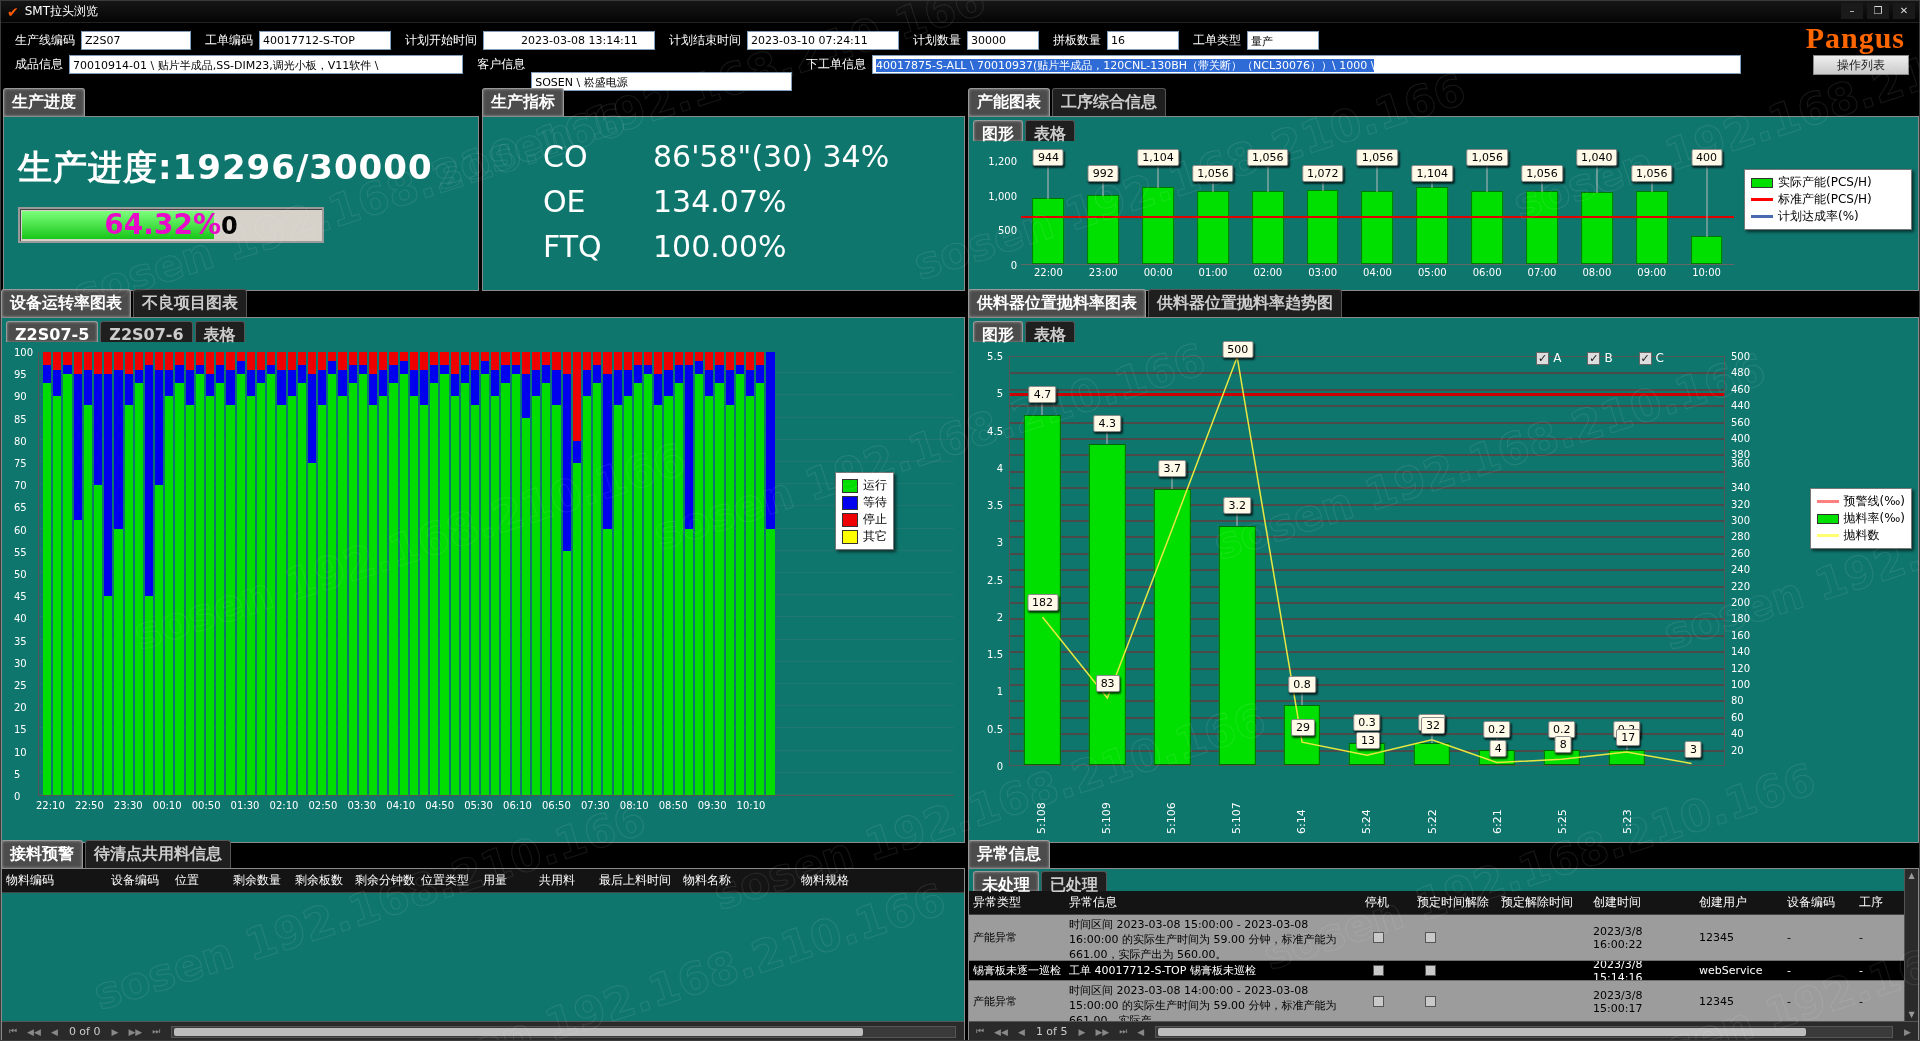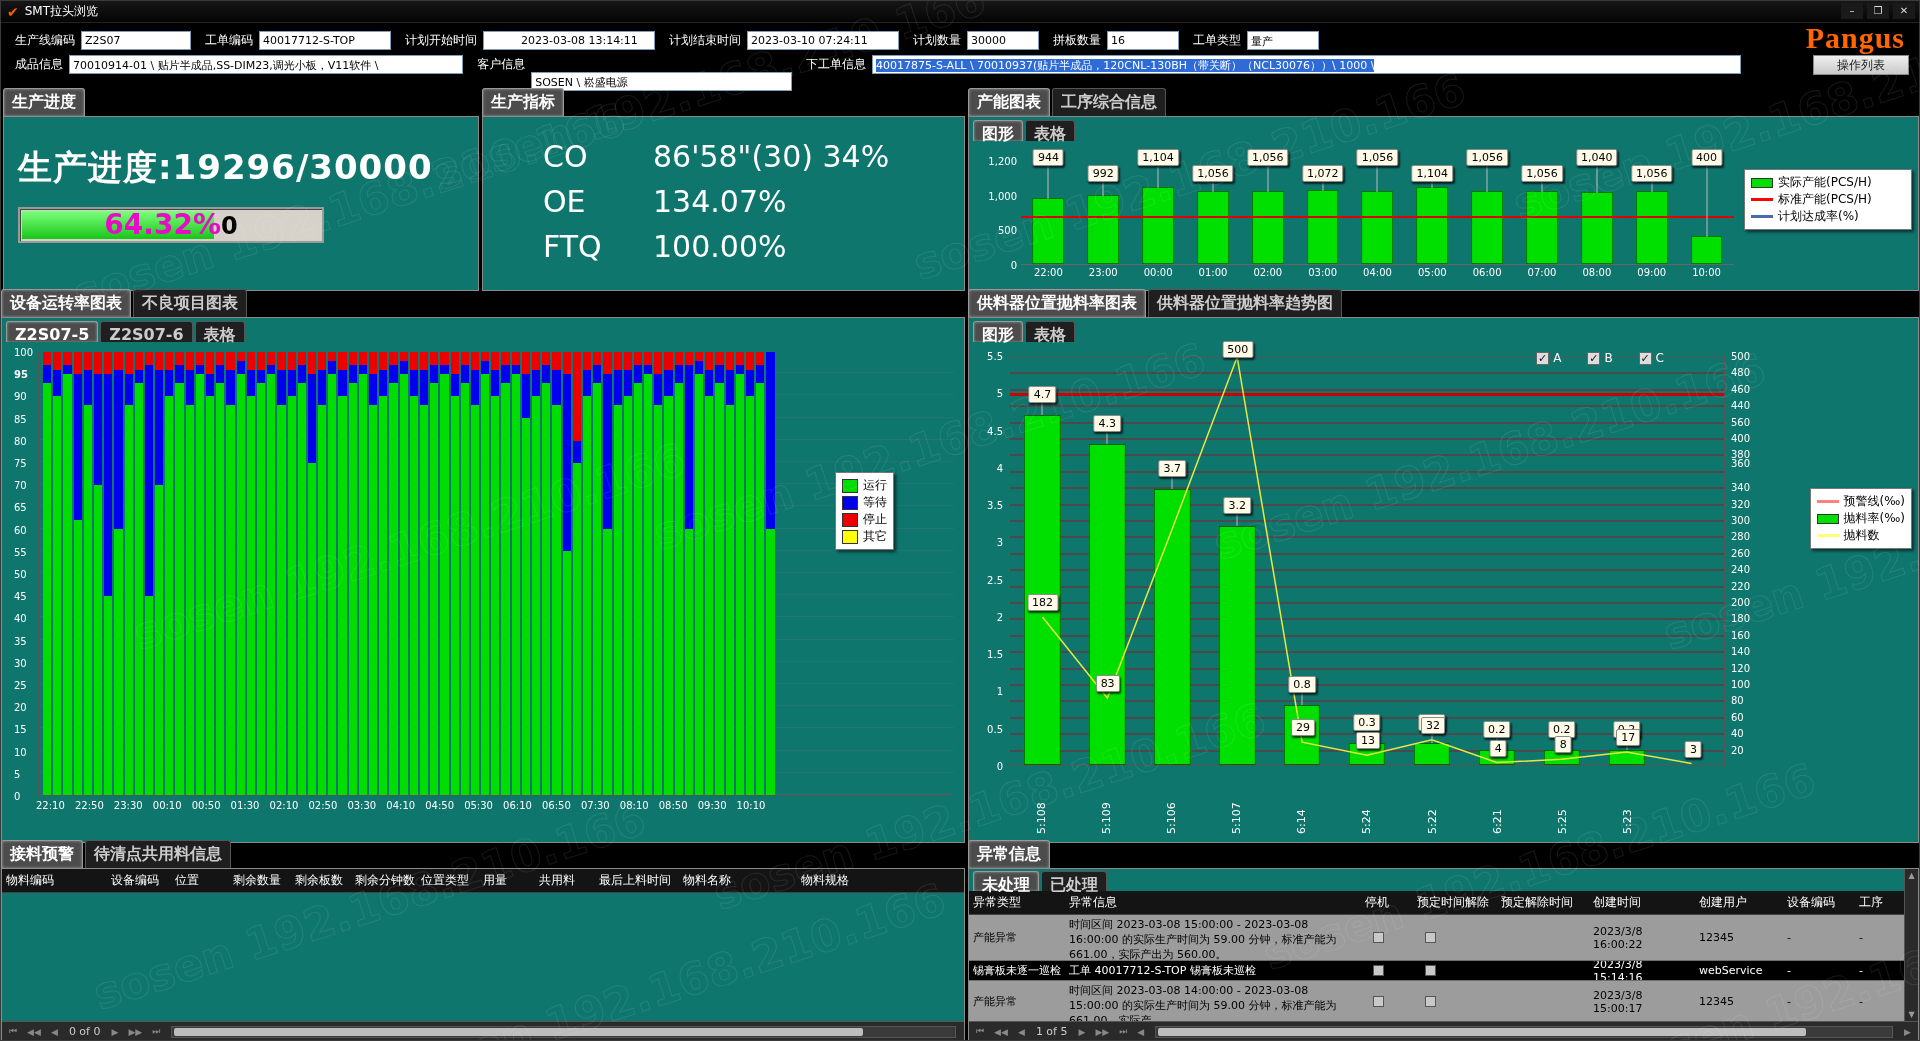--- a/index.html
+++ b/index.html
@@ -341,21 +341,21 @@
       </div>
     <div class="pbox">
       <div class="subtabs" id="rr-subtabs">
           <span class="tab active">Z2S07-5</span>
           <span class="tab">Z2S07-6</span>
           <span class="tab">表格</span>
         </div>
       <div class="rr-wrap">
         <div id="rr-yaxis">
             <span class="axis-lab" style="right: auto; left: 12px; top: 10px;">100</span>
-            <span class="axis-lab" style="right: auto; left: 12px; top: 32.2px; font-weight: bold;">95</span>
+            <span class="axis-lab" style="right: auto; left: 12px; top: 32.2px;">95</span>
             <span class="axis-lab" style="right: auto; left: 12px; top: 54.4px;">90</span>
             <span class="axis-lab" style="right: auto; left: 12px; top: 76.6px;">85</span>
             <span class="axis-lab" style="right: auto; left: 12px; top: 98.8px;">80</span>
             <span class="axis-lab" style="right: auto; left: 12px; top: 121px;">75</span>
             <span class="axis-lab" style="right: auto; left: 12px; top: 143.2px;">70</span>
             <span class="axis-lab" style="right: auto; left: 12px; top: 165.4px;">65</span>
             <span class="axis-lab" style="right: auto; left: 12px; top: 187.6px;">60</span>
             <span class="axis-lab" style="right: auto; left: 12px; top: 209.8px;">55</span>
             <span class="axis-lab" style="right: auto; left: 12px; top: 232px;">50</span>
             <span class="axis-lab" style="right: auto; left: 12px; top: 254.2px;">45</span>

